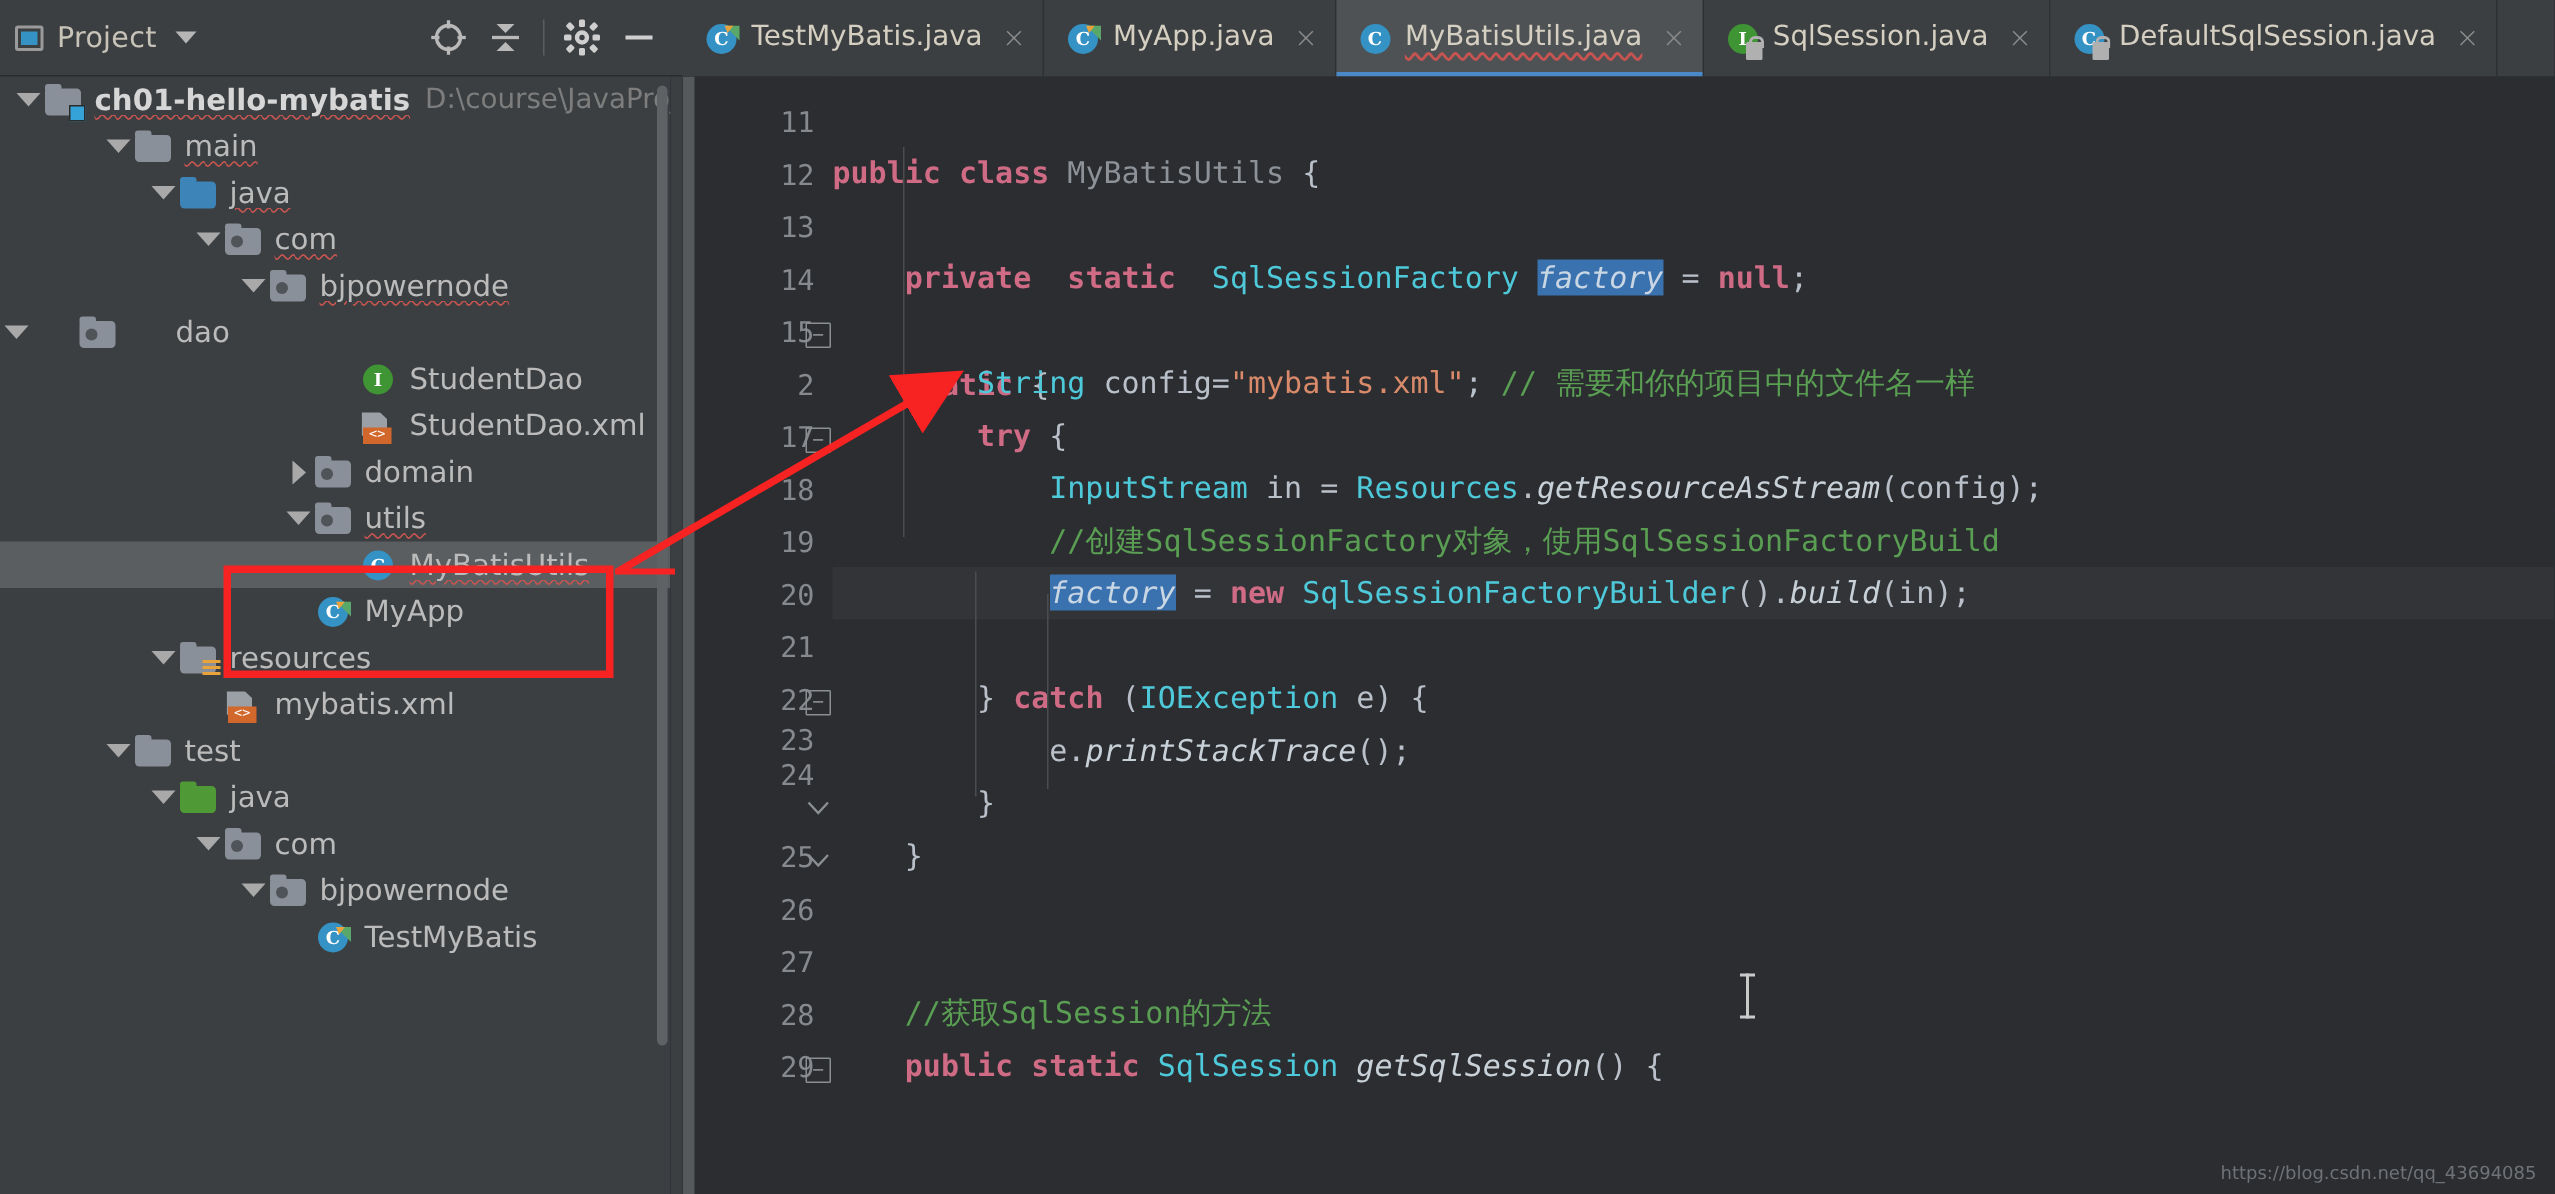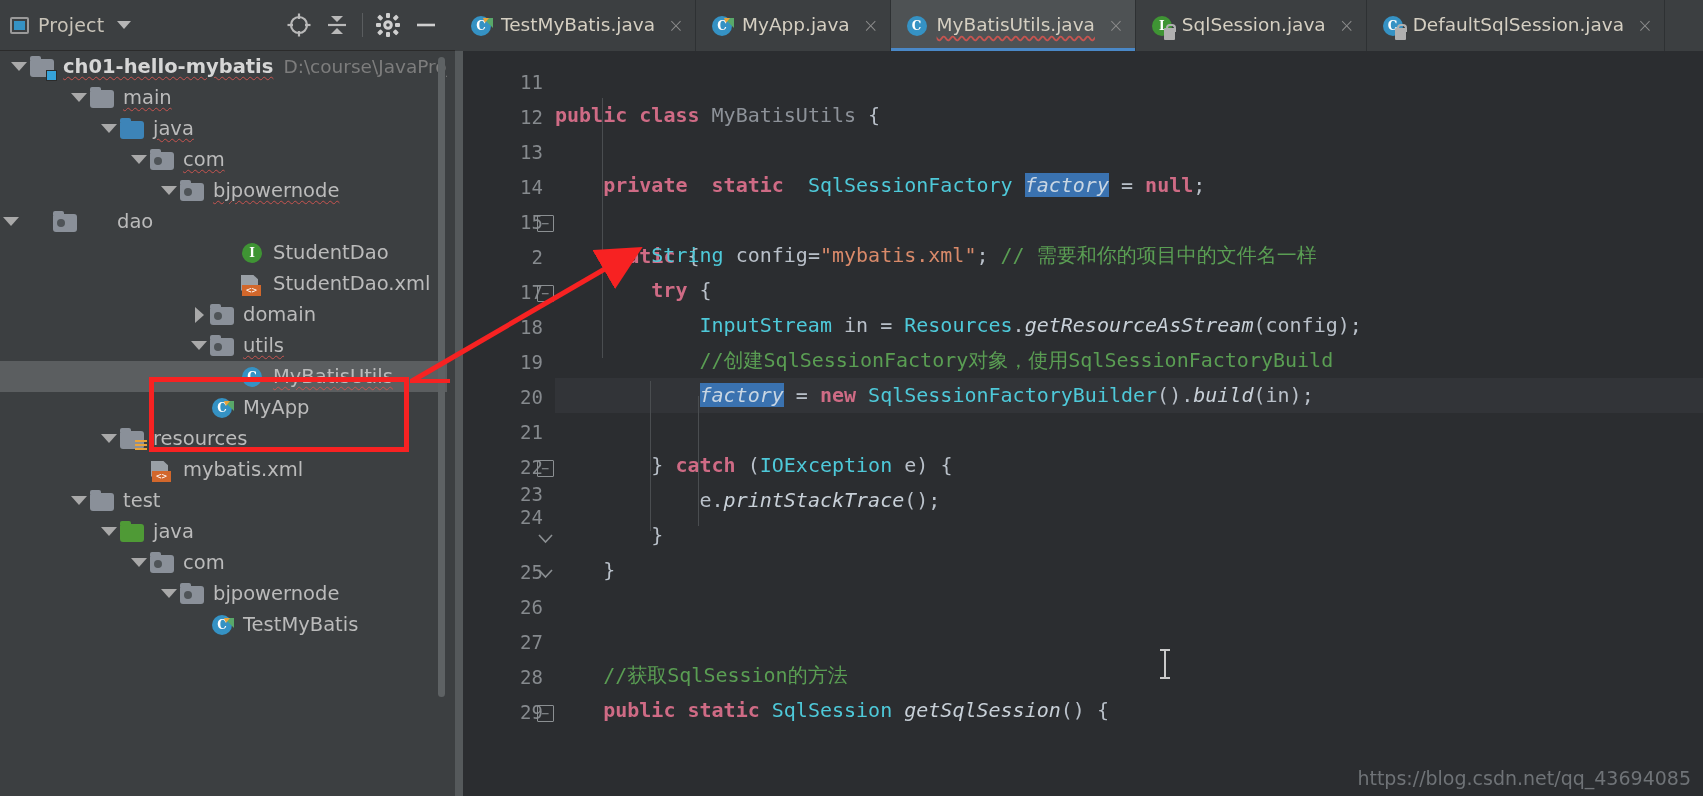--- a/index.html
+++ b/index.html
@@ -181,21 +181,21 @@
   .dim     { color: #8d9299; }
 
   
   #redbox {
     position: absolute; left: 149px; top: 377px; width: 260px; height: 75px;
     border: 5px solid #f72222; pointer-events: none;
   }
   #arrow-svg { position: absolute; left: 0; top: 0; width: 1703px; height: 796px; pointer-events: none; }
   #watermark {
     position: absolute; right: 12px; bottom: 7px;
-    color: #6f7377; font-size: 19px; font-family: "DejaVu Sans", sans-serif;
+    color: #6f7377; font-size: 12px; font-family: "DejaVu Sans", sans-serif;
   }
   
   #ibeam {
     position: absolute; left: 705px; top: 598px; width: 10px; height: 30px;
   }
   #ibeam::before, #ibeam::after {
     content:''; position:absolute; left:0; width:10px; height:2px; background:#c9c9c9;
   }
   #ibeam::before { top:0; } #ibeam::after { bottom:0; }
   #ibeam i { position:absolute; left:4px; top:0; width:2px; height:30px; background:#c9c9c9; }

